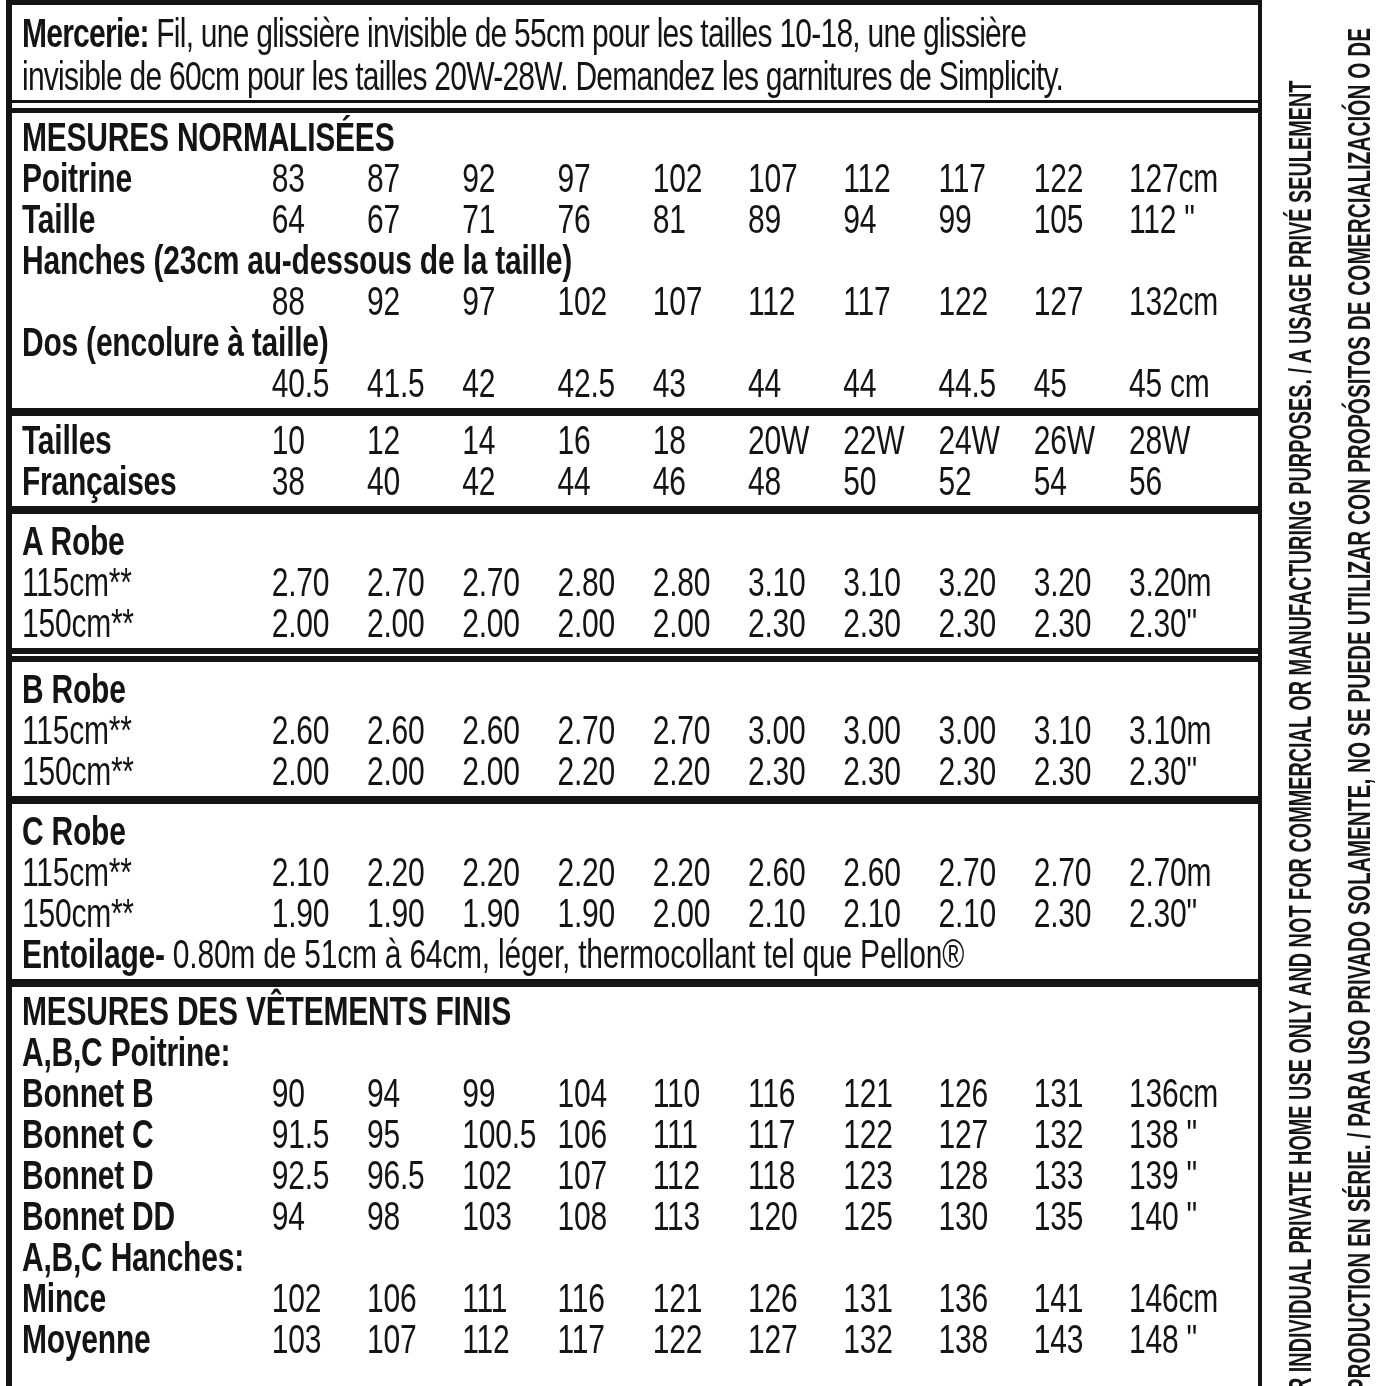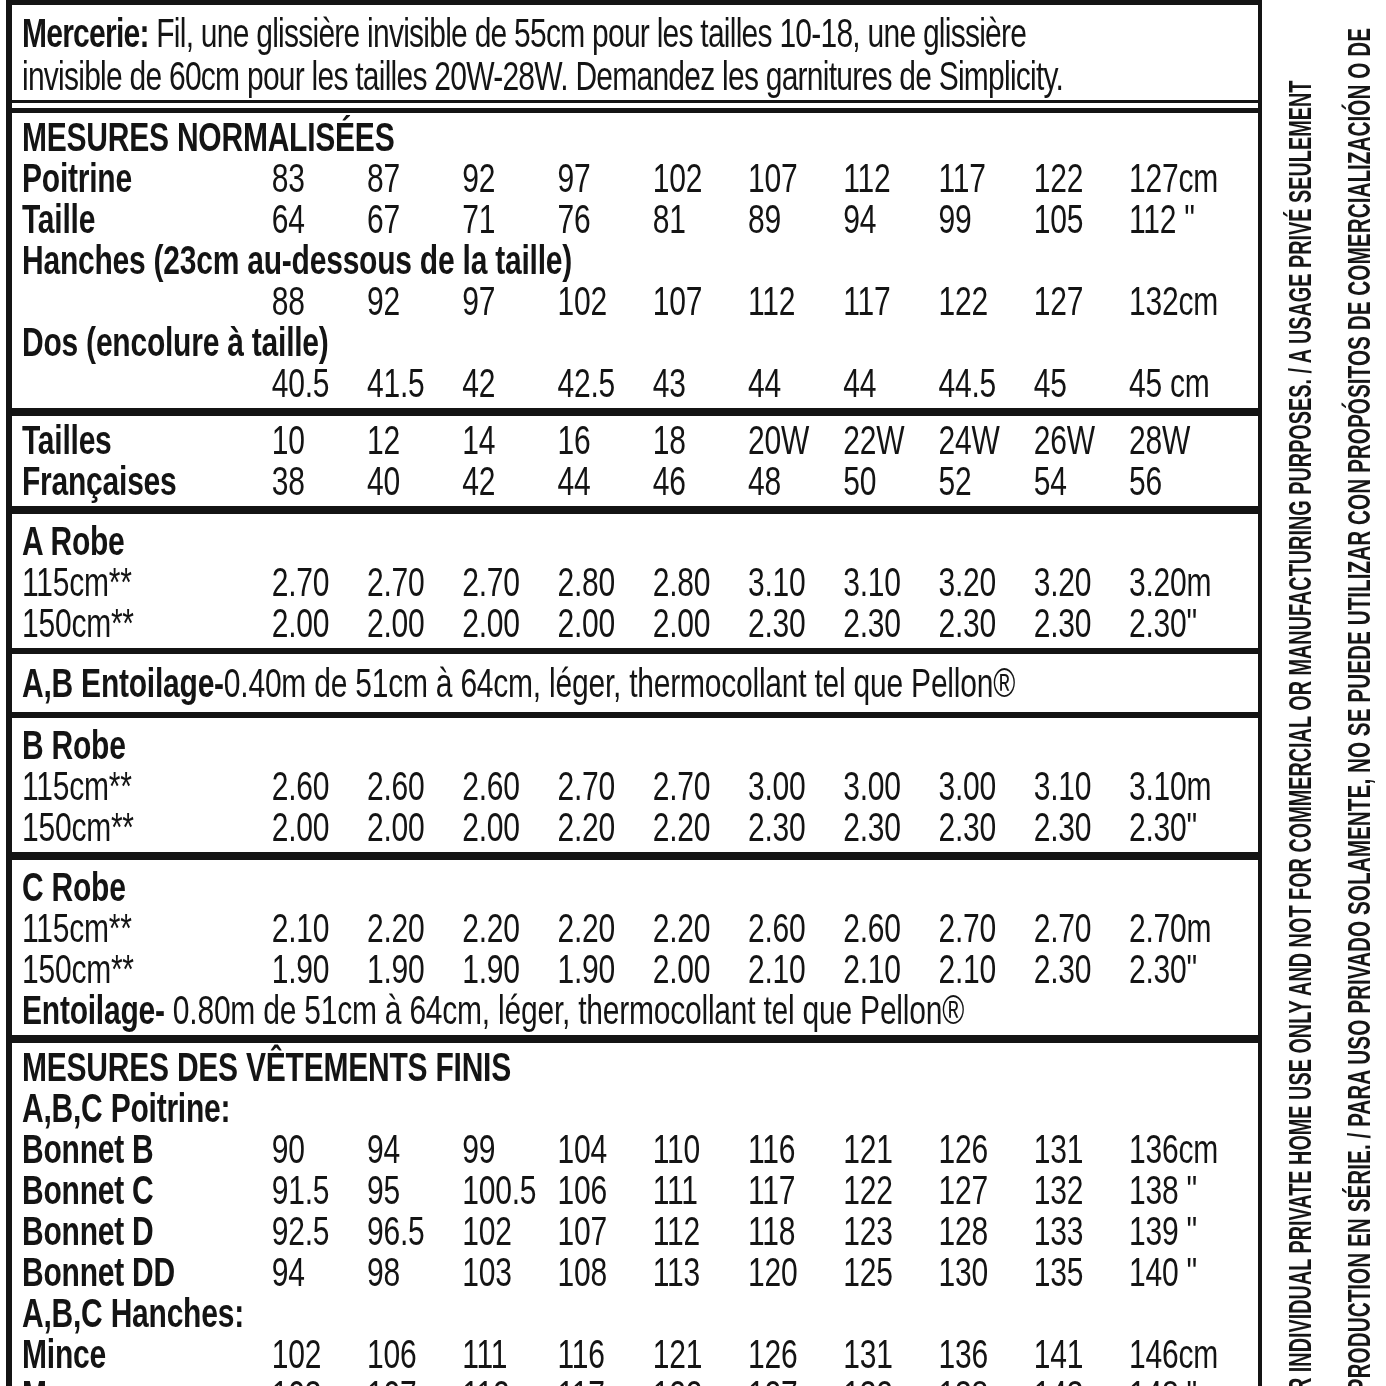--- a/index.html
+++ b/index.html
@@ -75,23 +75,20 @@
           <div class="row cx"><span class="lab b">Tailles</span><span class="cell">10</span><span class="cell">12</span><span class="cell">14</span><span class="cell">16</span><span class="cell">18</span><span class="cell">20W</span><span class="cell">22W</span><span class="cell">24W</span><span class="cell">26W</span><span class="cell">28W</span></div>
           <div class="row cx"><span class="lab b">Françaises</span><span class="cell">38</span><span class="cell">40</span><span class="cell">42</span><span class="cell">44</span><span class="cell">46</span><span class="cell">48</span><span class="cell">50</span><span class="cell">52</span><span class="cell">54</span><span class="cell">56</span></div>
         </div>
         <div class="sep sep-thick"></div>
         <div class="block pad-top">
           <div class="row cx heading">A Robe</div>
           <div class="row cx"><span class="lab">115cm**</span><span class="cell">2.70</span><span class="cell">2.70</span><span class="cell">2.70</span><span class="cell">2.80</span><span class="cell">2.80</span><span class="cell">3.10</span><span class="cell">3.10</span><span class="cell">3.20</span><span class="cell">3.20</span><span class="cell">3.20m</span></div>
           <div class="row cx"><span class="lab">150cm**</span><span class="cell">2.00</span><span class="cell">2.00</span><span class="cell">2.00</span><span class="cell">2.00</span><span class="cell">2.00</span><span class="cell">2.30</span><span class="cell">2.30</span><span class="cell">2.30</span><span class="cell">2.30</span><span class="cell">2.30"</span></div>
         </div>
         <div class="sep sep-med"></div>
-        <div class="block pad-note">
-          <div class="row cx"><span class="b">A,B Entoilage-</span><span>0.40m de 51cm à 64cm, léger, thermocollant tel que Pellon®</span></div>
-        </div>
         <div class="sep sep-med"></div>
         <div class="block pad-top">
           <div class="row cx heading">B Robe</div>
           <div class="row cx"><span class="lab">115cm**</span><span class="cell">2.60</span><span class="cell">2.60</span><span class="cell">2.60</span><span class="cell">2.70</span><span class="cell">2.70</span><span class="cell">3.00</span><span class="cell">3.00</span><span class="cell">3.00</span><span class="cell">3.10</span><span class="cell">3.10m</span></div>
           <div class="row cx"><span class="lab">150cm**</span><span class="cell">2.00</span><span class="cell">2.00</span><span class="cell">2.00</span><span class="cell">2.20</span><span class="cell">2.20</span><span class="cell">2.30</span><span class="cell">2.30</span><span class="cell">2.30</span><span class="cell">2.30</span><span class="cell">2.30"</span></div>
         </div>
         <div class="sep sep-thick"></div>
         <div class="block pad-top">
           <div class="row cx heading">C Robe</div>
           <div class="row cx"><span class="lab">115cm**</span><span class="cell">2.10</span><span class="cell">2.20</span><span class="cell">2.20</span><span class="cell">2.20</span><span class="cell">2.20</span><span class="cell">2.60</span><span class="cell">2.60</span><span class="cell">2.70</span><span class="cell">2.70</span><span class="cell">2.70m</span></div>

